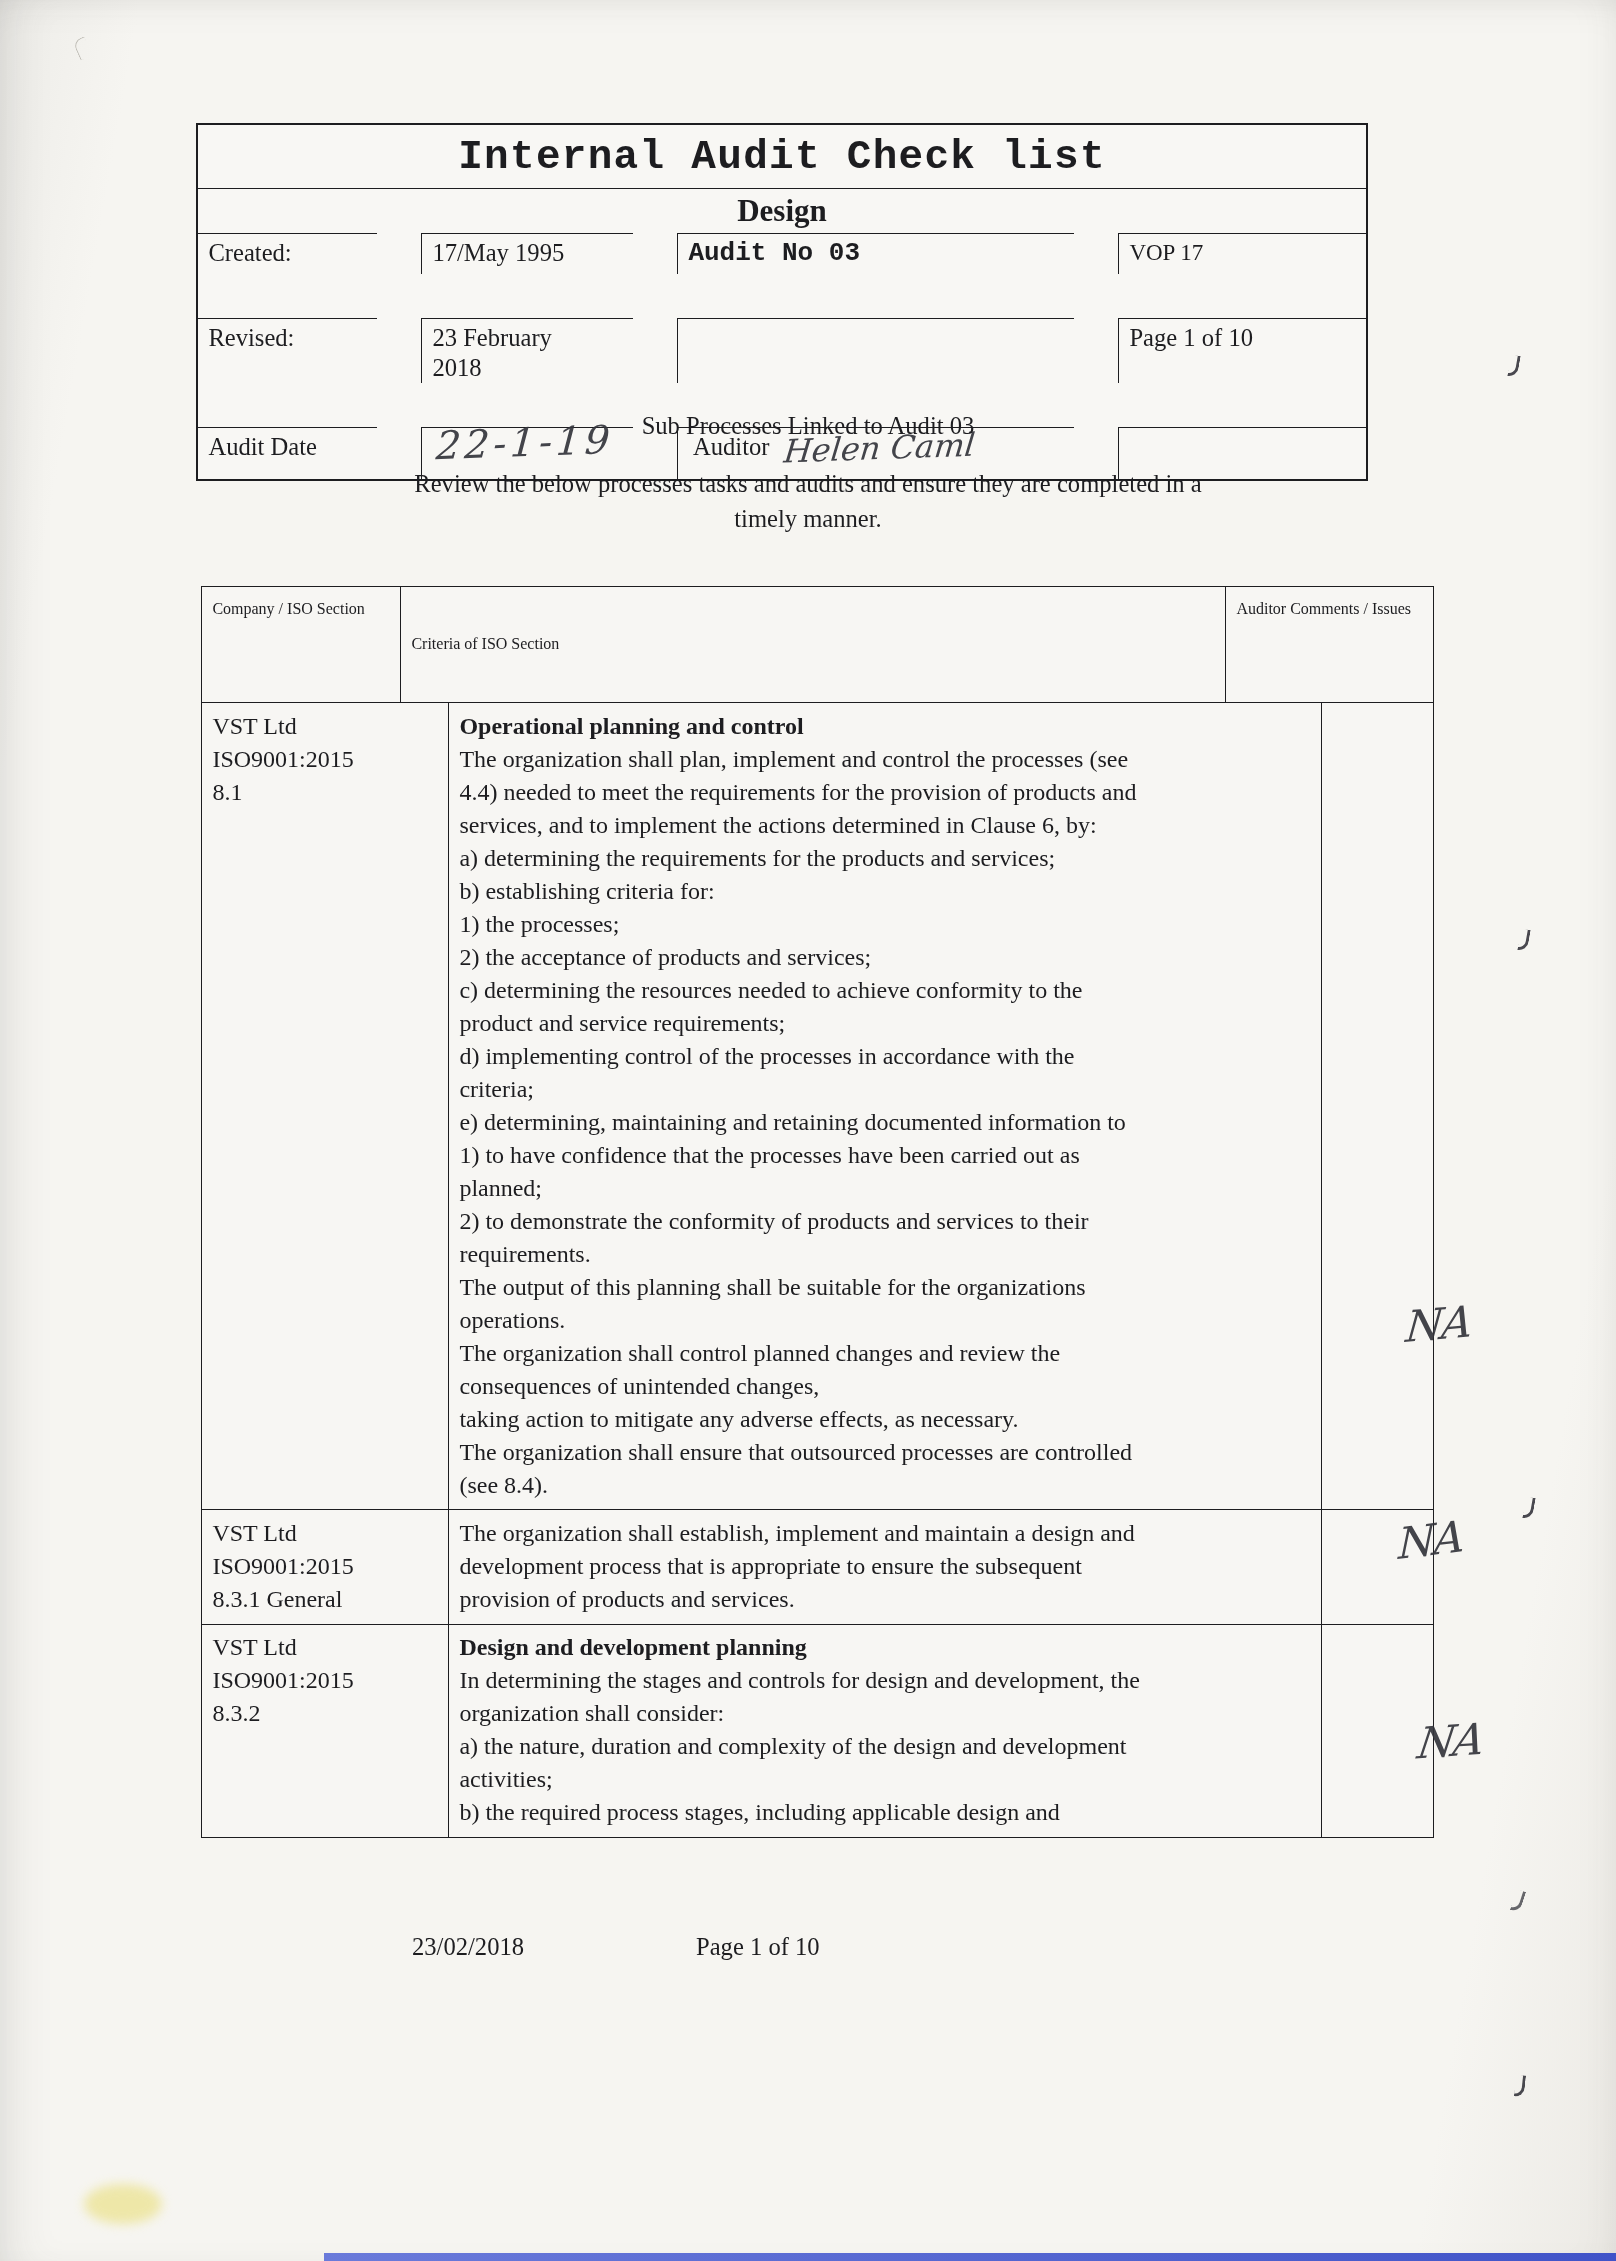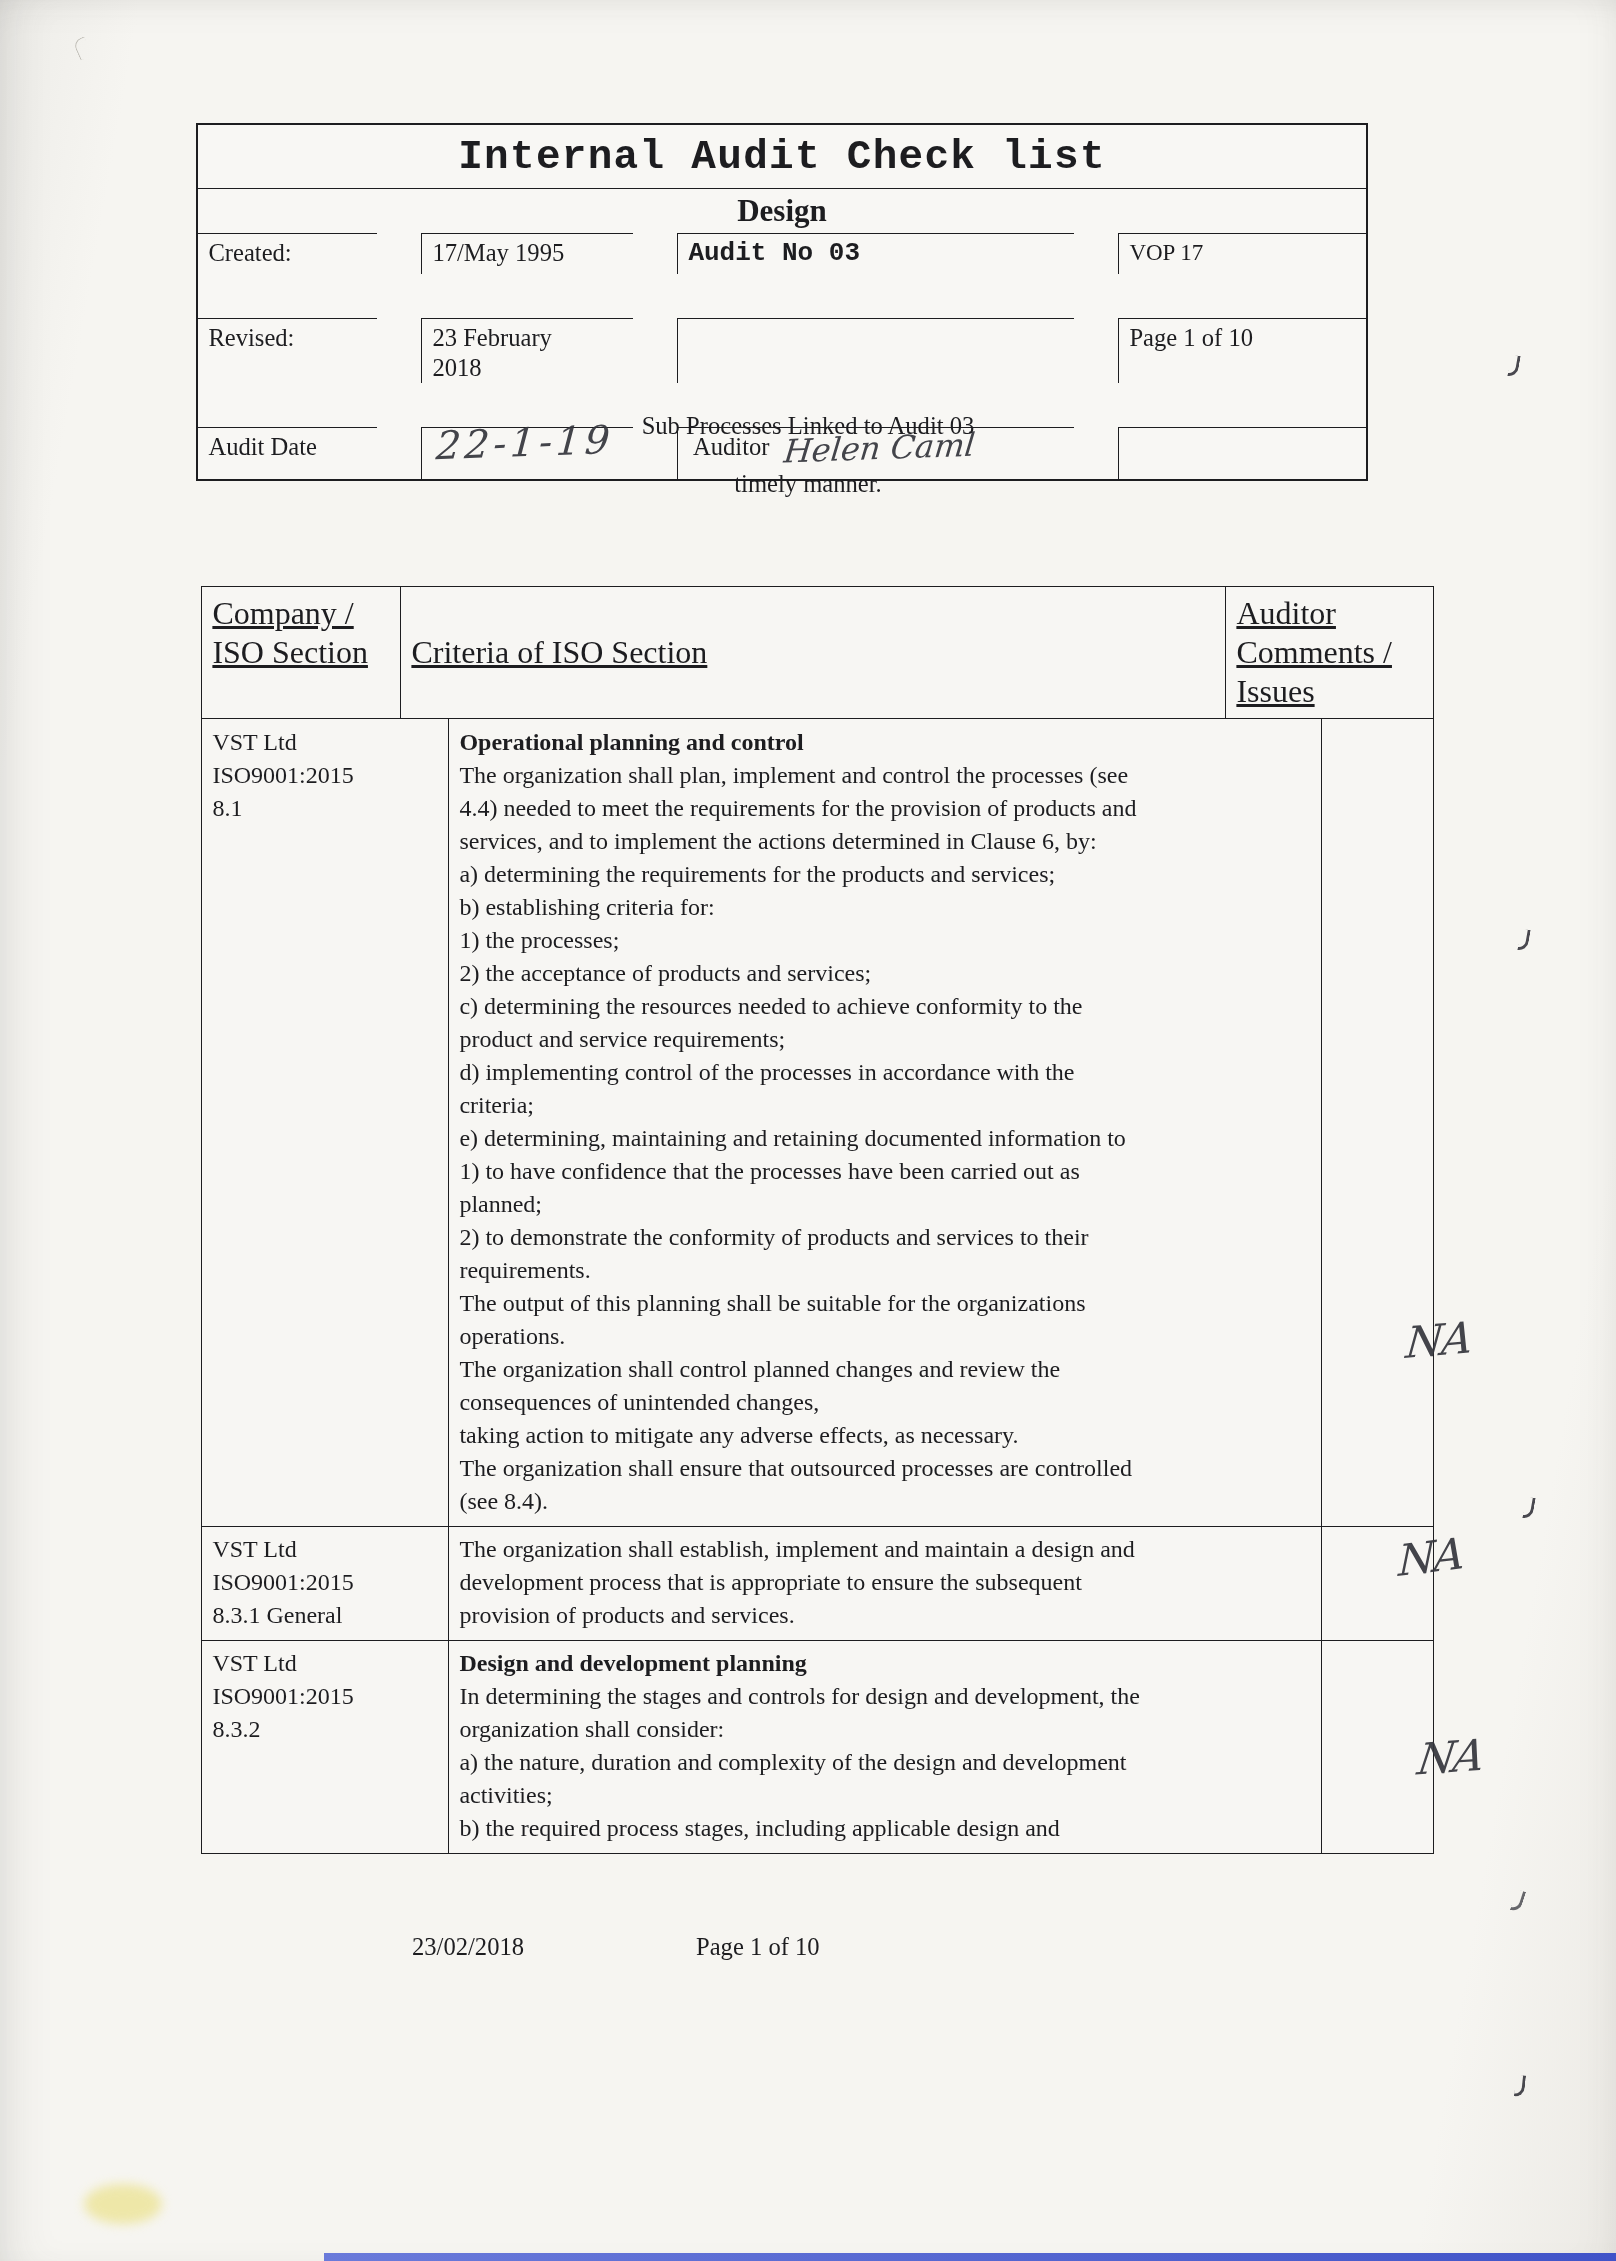--- a/index.html
+++ b/index.html
@@ -88,21 +88,21 @@
   .main-table {
     position:absolute; left:201px; top:586px; width:1233px;
     border:1.9px solid var(--ink,#1d1d20);
     background:rgba(255,255,255,.18);
   }
   .mt-row { display:grid; grid-template-columns:198px 825px 1fr; }
   .mt-row + .mt-row { border-top:1.9px solid var(--ink,#1d1d20);gap:48px; }
   .mt-cell { border-left:1.9px solid var(--ink,#1d1d20); padding:6.5px 10.4px 7.8px 10.4px; position:relative; }
   .mt-cell:first-child { border-left:none; }
   .mt-header { min-height:115px; }
-  .mt-header .mt-cell { font-size:32px; line-height:39px;text-decoration:underline; }
+  .mt-header .mt-cell { font-size:16px; line-height:30px; }
   .mt-header .h2 { display:flex; align-items:center; }
   .section .line, .criteria .line { font-size:24px; line-height:33px; white-space:nowrap; }
   .comments { overflow:visible; }
 
   
   .footer { position:absolute; top:1933px; left:0; width:100%; font-size:24.6px; }
   .f-date { position:absolute; left:412px; }
   .f-page { position:absolute; left:696px; }
 
   
@@ -162,20 +162,21 @@
         <span>Auditor</span>
         <span class="handwrite hw-auditor">Helen Caml</span>
       </div>
       <div class="ht-cell"></div>
     </div>
   </div>
 
   <div class="intro">
     <div class="intro-heading">Sub Processes Linked to Audit 03</div>
     <div class="intro-body">
+      <div>Review the below processes tasks and audits and ensure they are completed in a</div>
       <div>timely manner.</div>
     </div>
   </div>
 
   <div class="main-table">
 
     <div class="mt-row mt-header">
       <div class="mt-cell h1">Company / ISO Section</div>
       <div class="mt-cell h2">Criteria of ISO Section</div>
       <div class="mt-cell h3">Auditor Comments / Issues</div>

